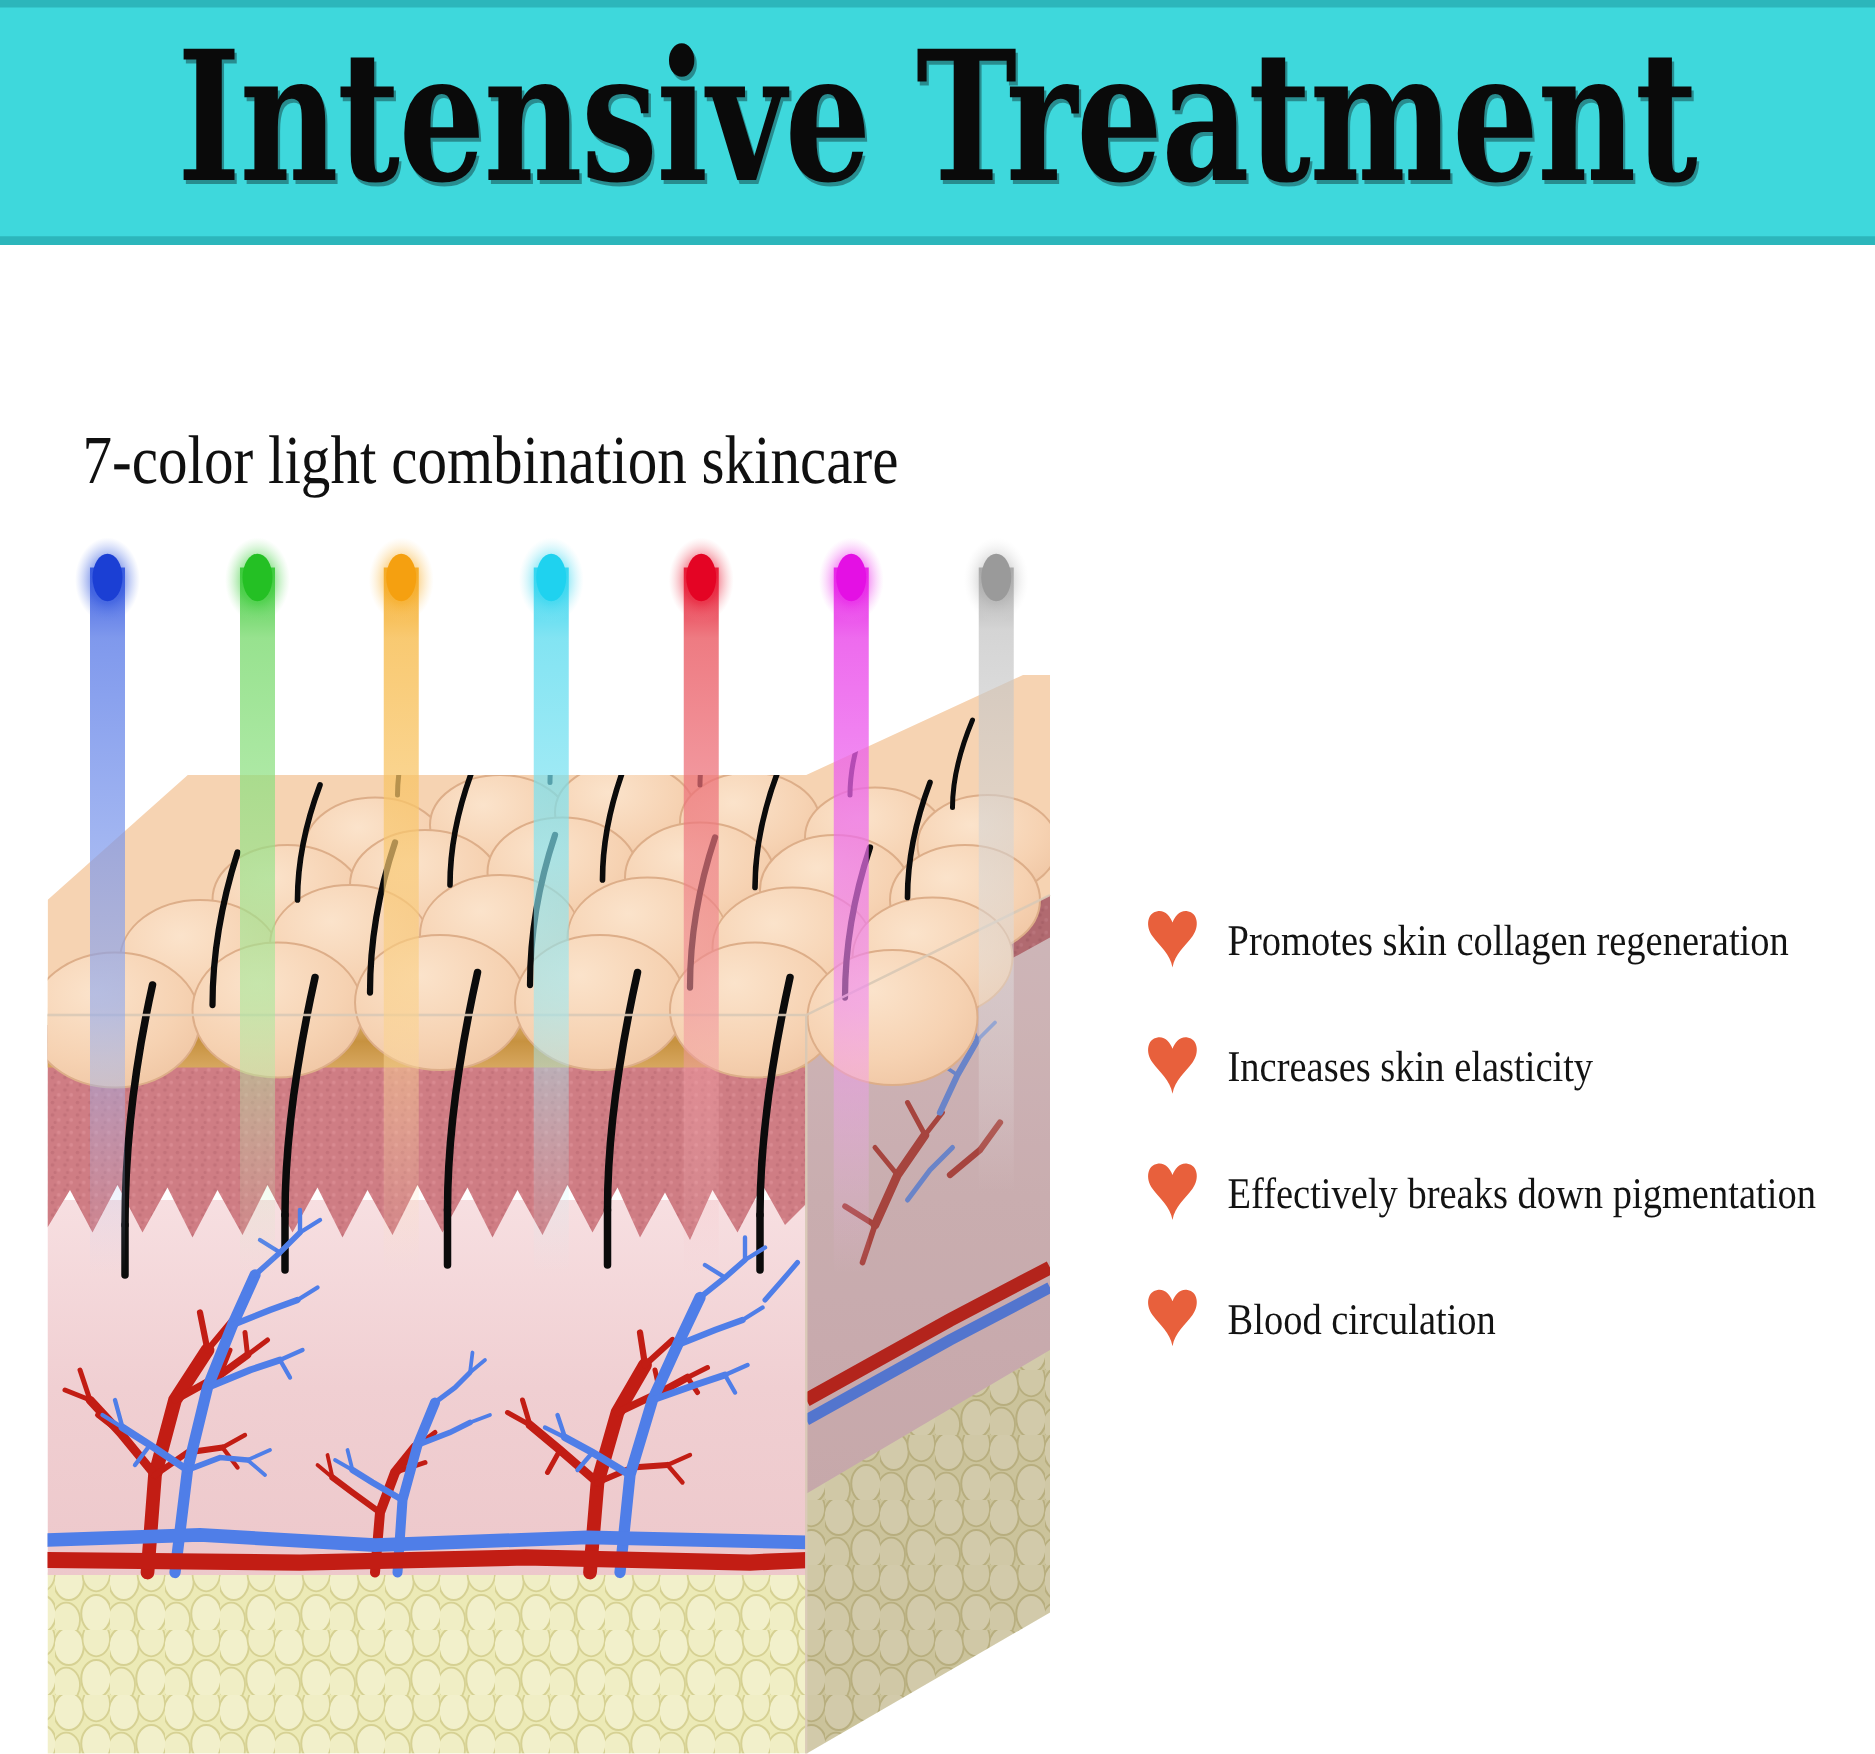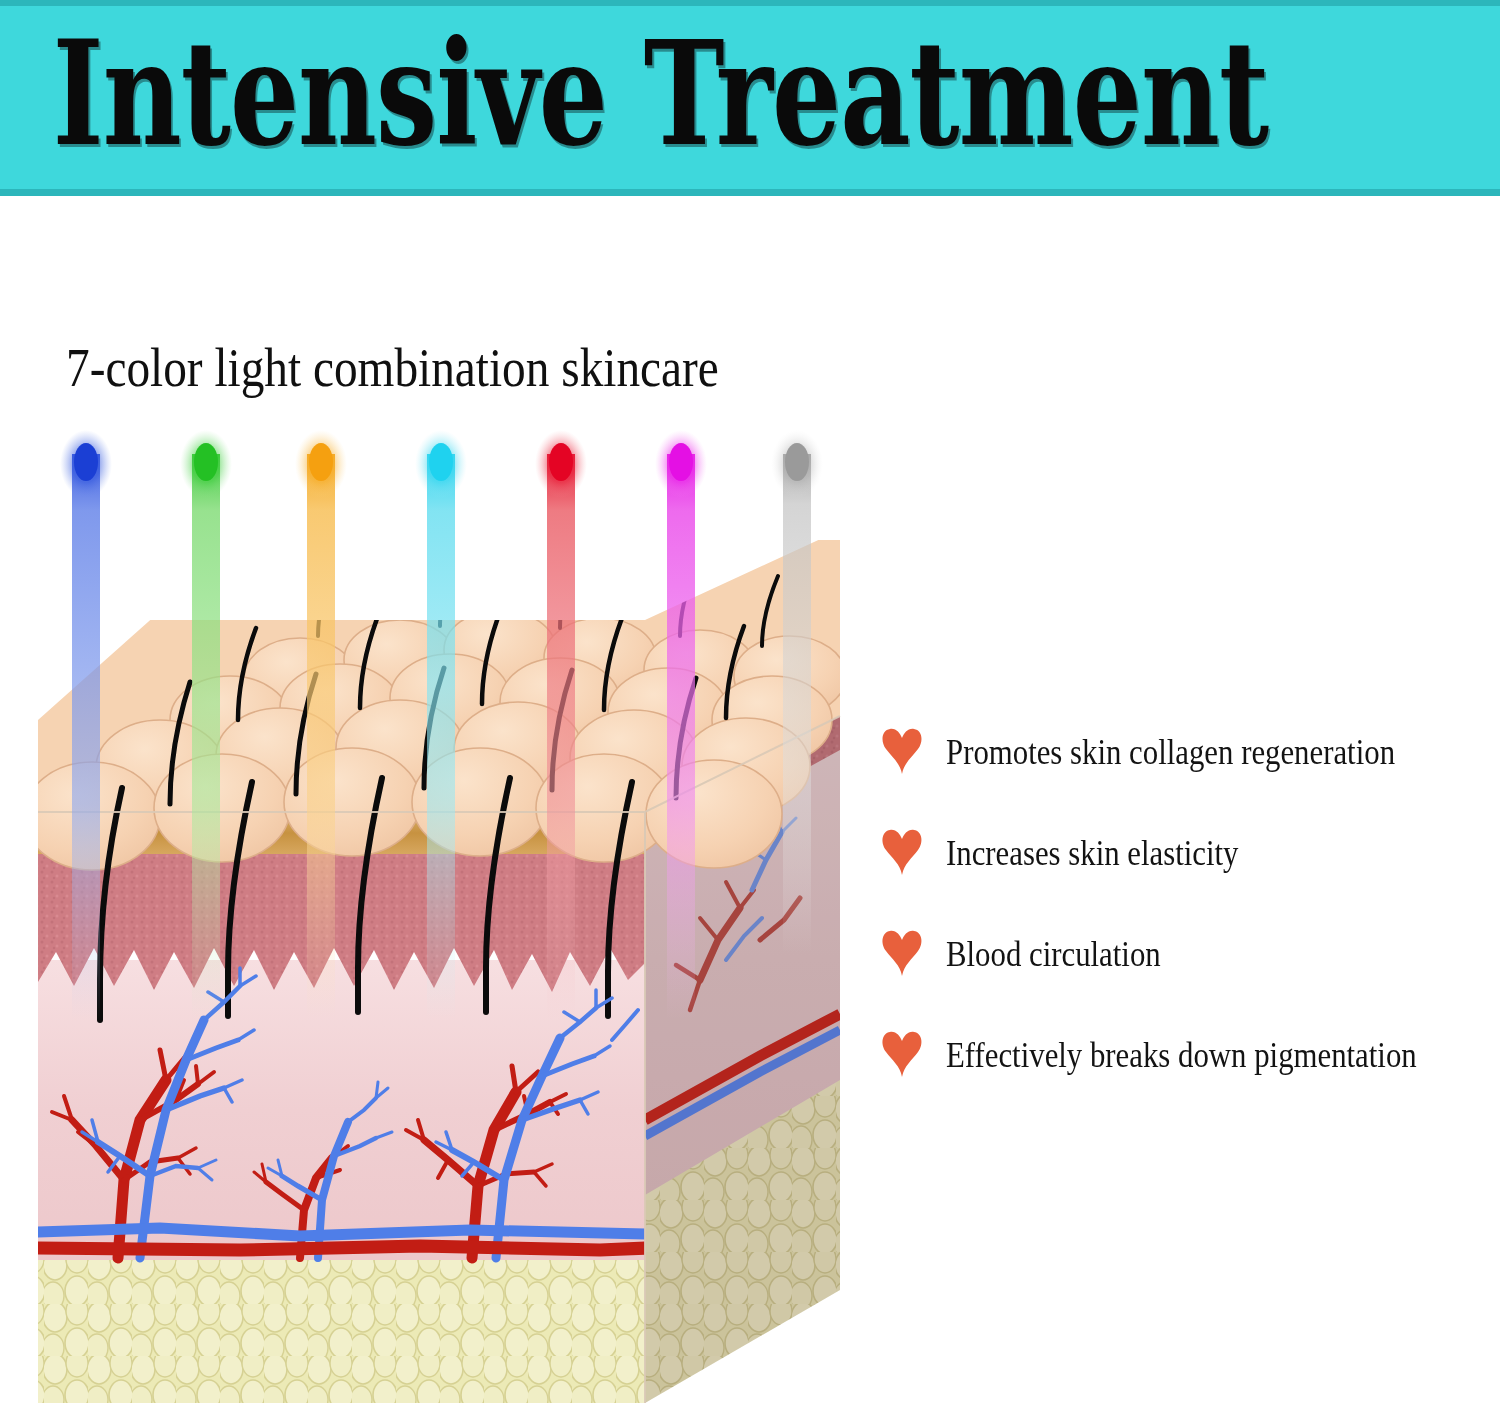--- a/index.html
+++ b/index.html
@@ -9,21 +9,21 @@
     font-family:"Liberation Serif", serif;
     overflow:hidden;position:relative;
   }
   
   .header-band{
     position:absolute;left:0;top:0;width:1500px;height:196px;
     background:#3ed8dc;
     border-top:6px solid #2cb6bb;
     border-bottom:7px solid #2cb6bb;
     box-sizing:border-box;
-    display:flex;align-items:center;justify-content:flex-start;
+    display:flex;align-items:center;justify-content:center;
   }
   .header-title{
     font-family:"DejaVu Serif", serif;
     font-weight:bold;
     font-size:118px;
     line-height:1;
     color:#0a0a0a;
     letter-spacing:-1px;
     transform:scaleX(0.92) scaleY(1.22);
     transform-origin:center center;
@@ -36,21 +36,21 @@
     position:absolute;left:66px;top:336px;
     font-family:"Liberation Serif", serif;
     font-size:55px;
     color:#101010;
     transform:scaleX(0.86);
     transform-origin:left center;
     white-space:nowrap;
   }
   
   .benefits{
-    position:absolute;left:880px;top:702px;width:570px;
+    position:absolute;left:916px;top:702px;width:570px;
   }
   .benefit-row{
     display:flex;align-items:center;
     height:101px;
   }
   .heart-icon{
     width:44px;height:48px;flex:0 0 44px;margin-right:22px;
     position:relative;top:-2px;
   }
   .benefit-text{
@@ -471,23 +471,23 @@
       <path d="M22 47 C20 36 12 30 6 22 C0 14 2 3 10 2 C16 1 20 6 22 11 C24 6 28 1 34 2 C42 3 44 14 38 22 C32 30 24 36 22 47 Z" fill="#e8603c"></path>
     </svg>
     <span class="benefit-text">Increases skin elasticity</span>
   </div>
 
 
   <div class="benefit-row">
     <svg class="heart-icon" viewBox="0 0 44 48">
       <path d="M22 47 C20 36 12 30 6 22 C0 14 2 3 10 2 C16 1 20 6 22 11 C24 6 28 1 34 2 C42 3 44 14 38 22 C32 30 24 36 22 47 Z" fill="#e8603c"></path>
     </svg>
-    <span class="benefit-text">Blood circulation</span>
+    <span class="benefit-text">Effectively breaks down pigmentation</span>
   </div>
 
   <div class="benefit-row">
     <svg class="heart-icon" viewBox="0 0 44 48">
       <path d="M22 47 C20 36 12 30 6 22 C0 14 2 3 10 2 C16 1 20 6 22 11 C24 6 28 1 34 2 C42 3 44 14 38 22 C32 30 24 36 22 47 Z" fill="#e8603c"></path>
     </svg>
-    <span class="benefit-text">Effectively breaks down pigmentation</span>
+    <span class="benefit-text">Blood circulation</span>
   </div>
 
 </div>
 
 </body></html>

